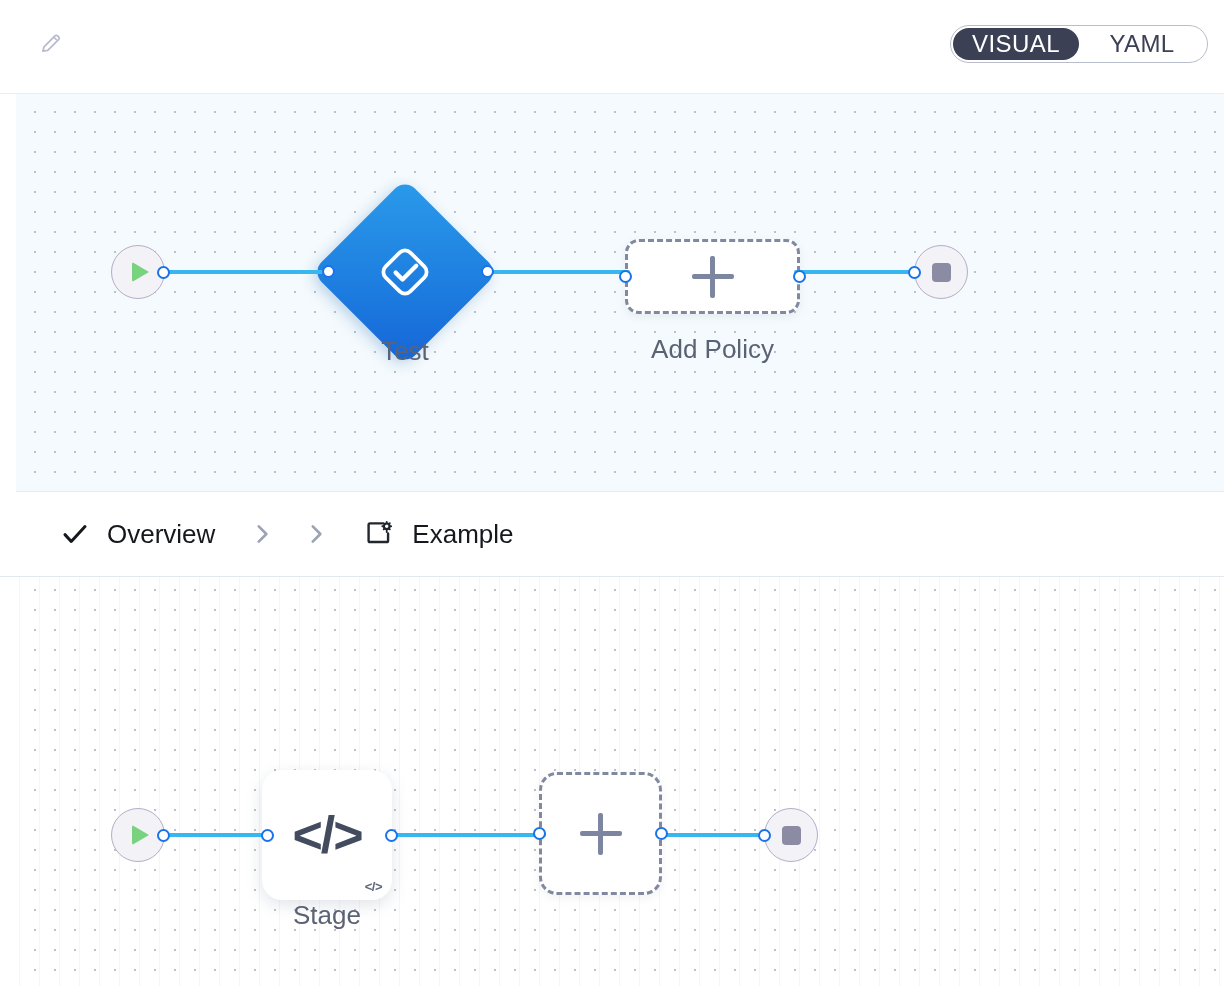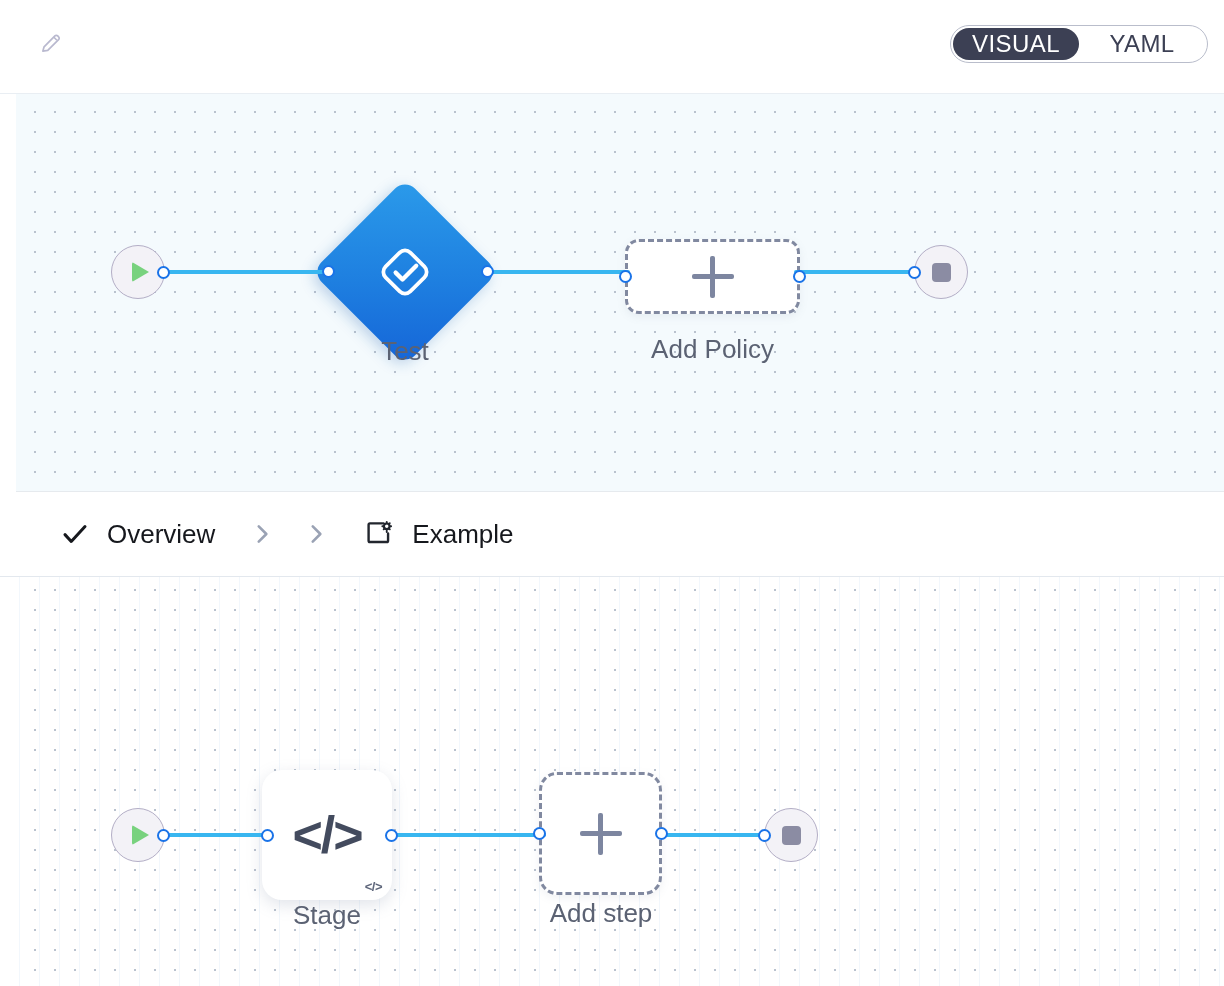--- a/index.html
+++ b/index.html
@@ -407,21 +407,20 @@
   <div class="port" style="left:369px; top:252px;"></div>
   <div class="node-label" style="left:246px; top:323px; width:130px;">Stage</div>
 
   <div class="node" style="left:523px; top:195px;">
     <div class="add-box" style="width:123px; height:123px; border-radius:18px;">
       <div class="plus"></div>
     </div>
     <div class="port" style="left:-6px; top:55px;"></div>
     <div class="port" style="left:116px; top:55px;"></div>
   </div>
-  <div class="node-label" style="left:500px; top:321px; width:170px;">Add step</div>
 
   <div class="node" style="left:748px; top:231px;">
     <div class="terminal-node">
       <div class="stop-sq"></div>
     </div>
     <div class="port" style="left:-6px; top:21px;"></div>
   </div>
 </div>
 
 </body></html>

